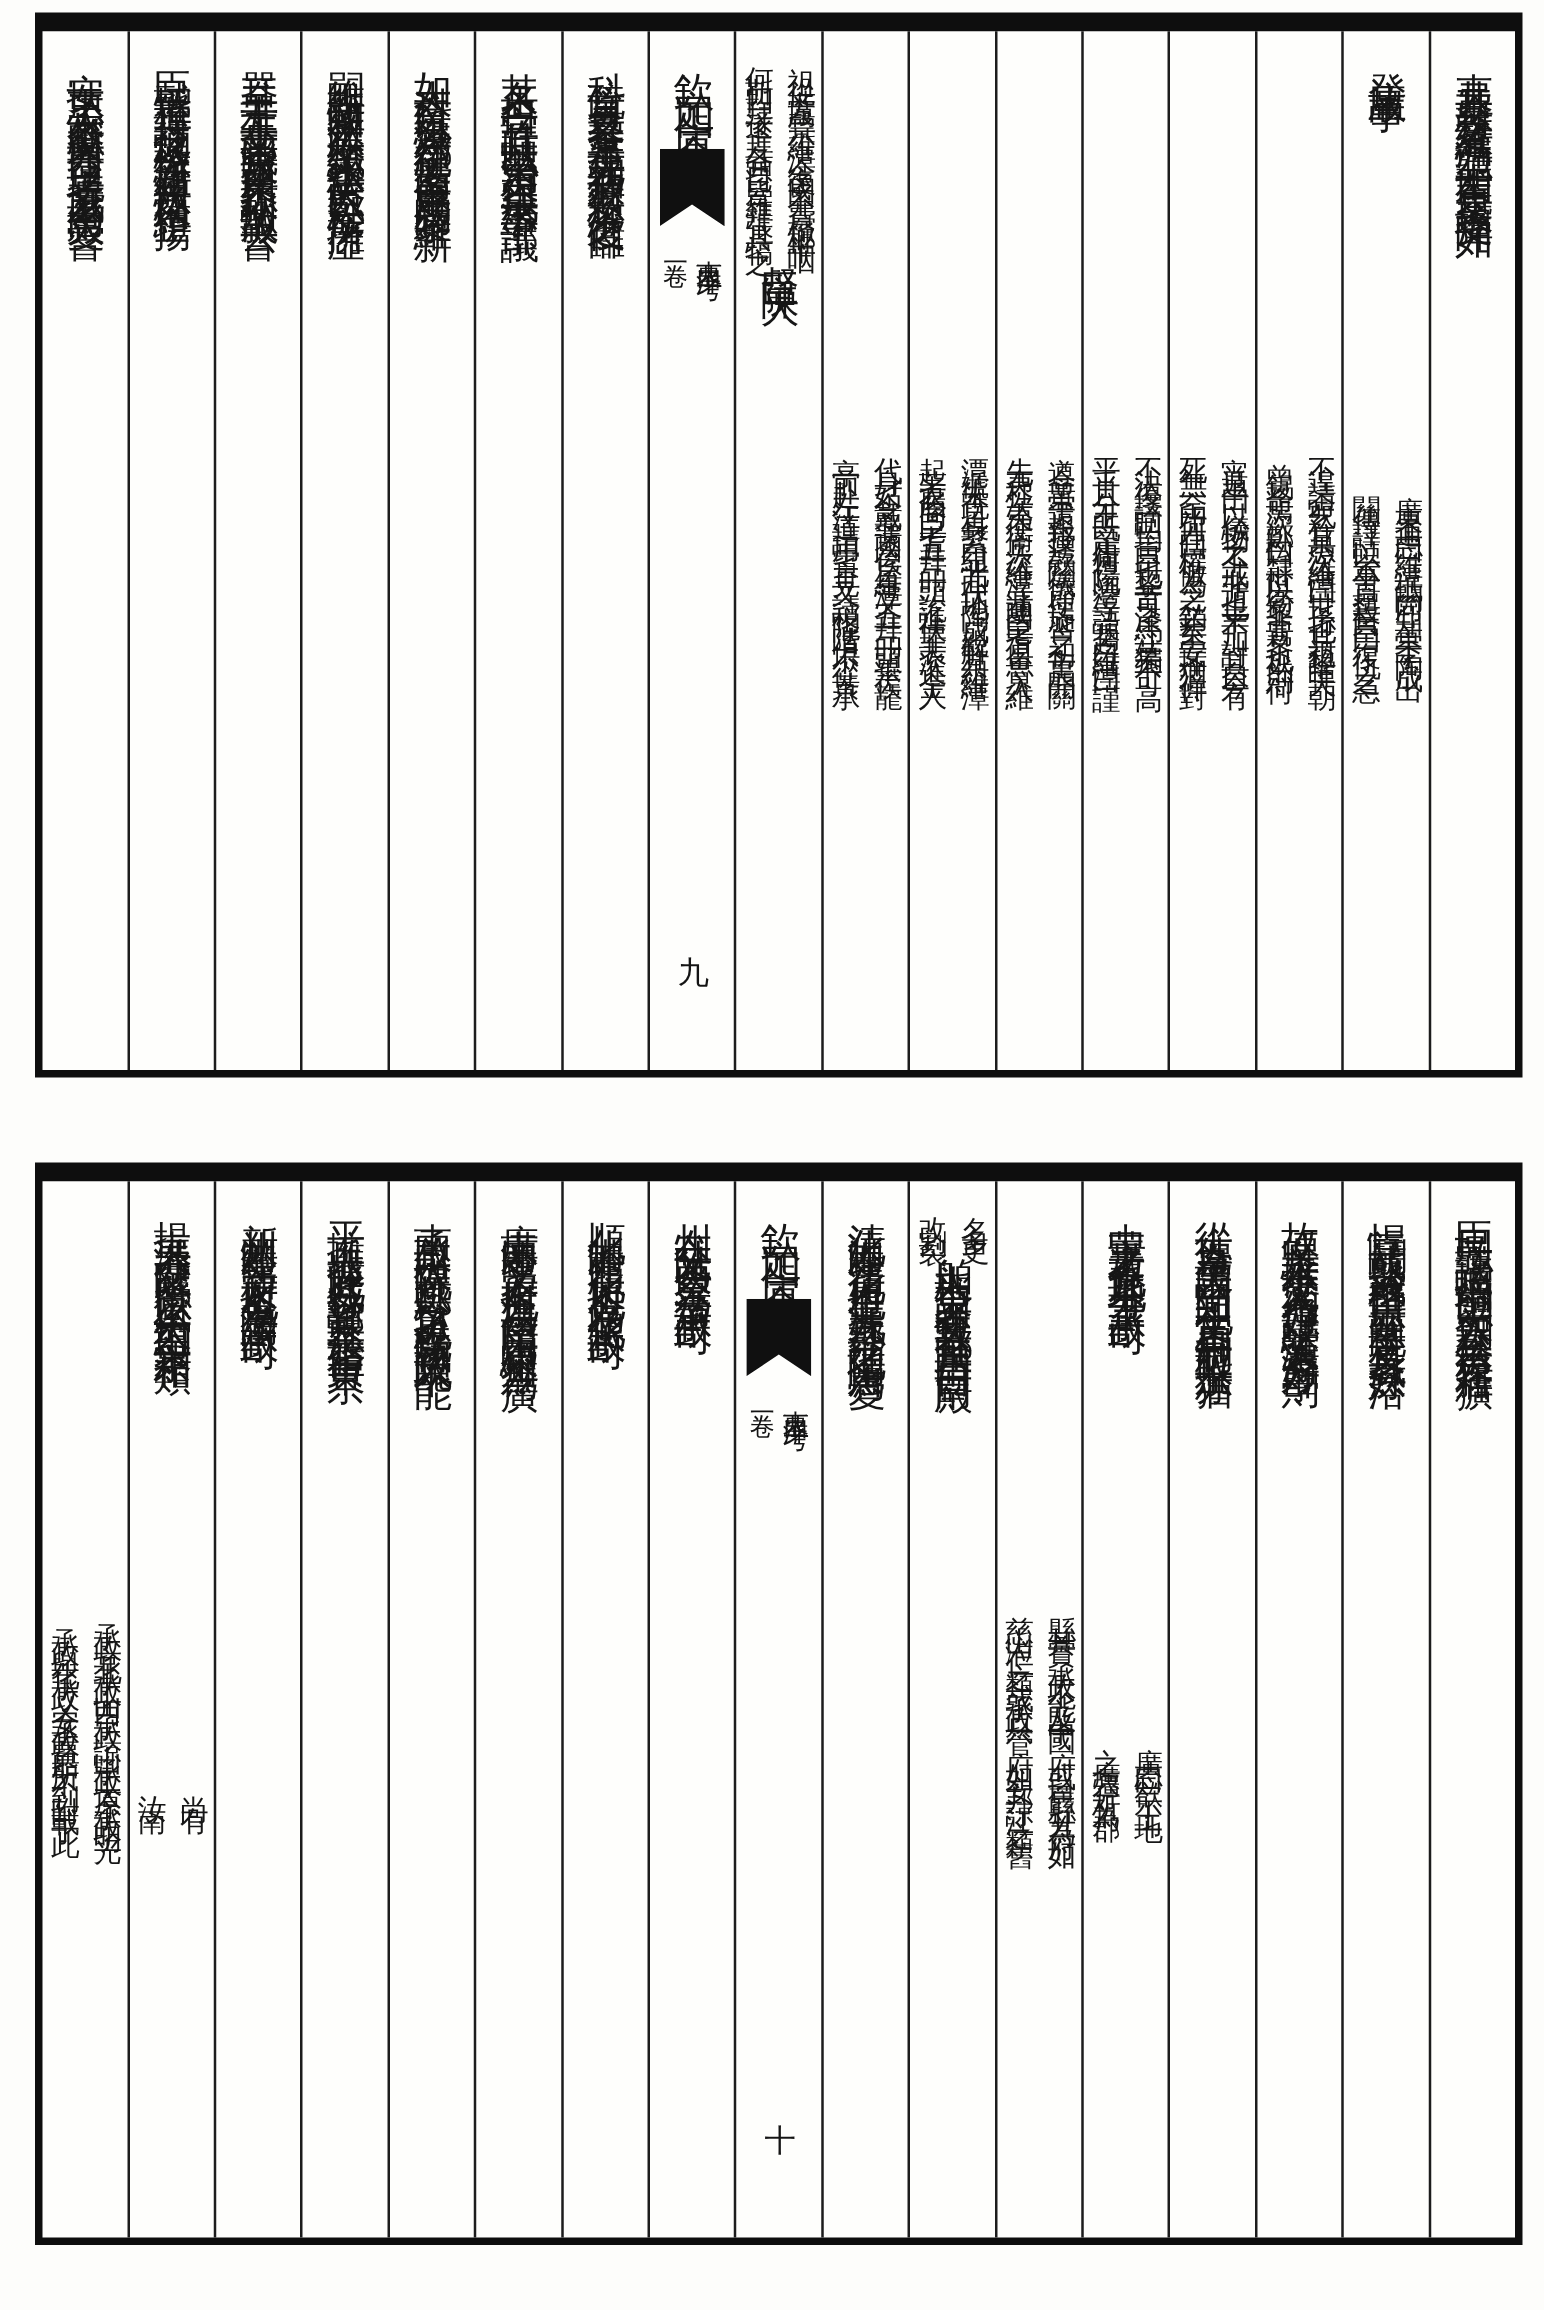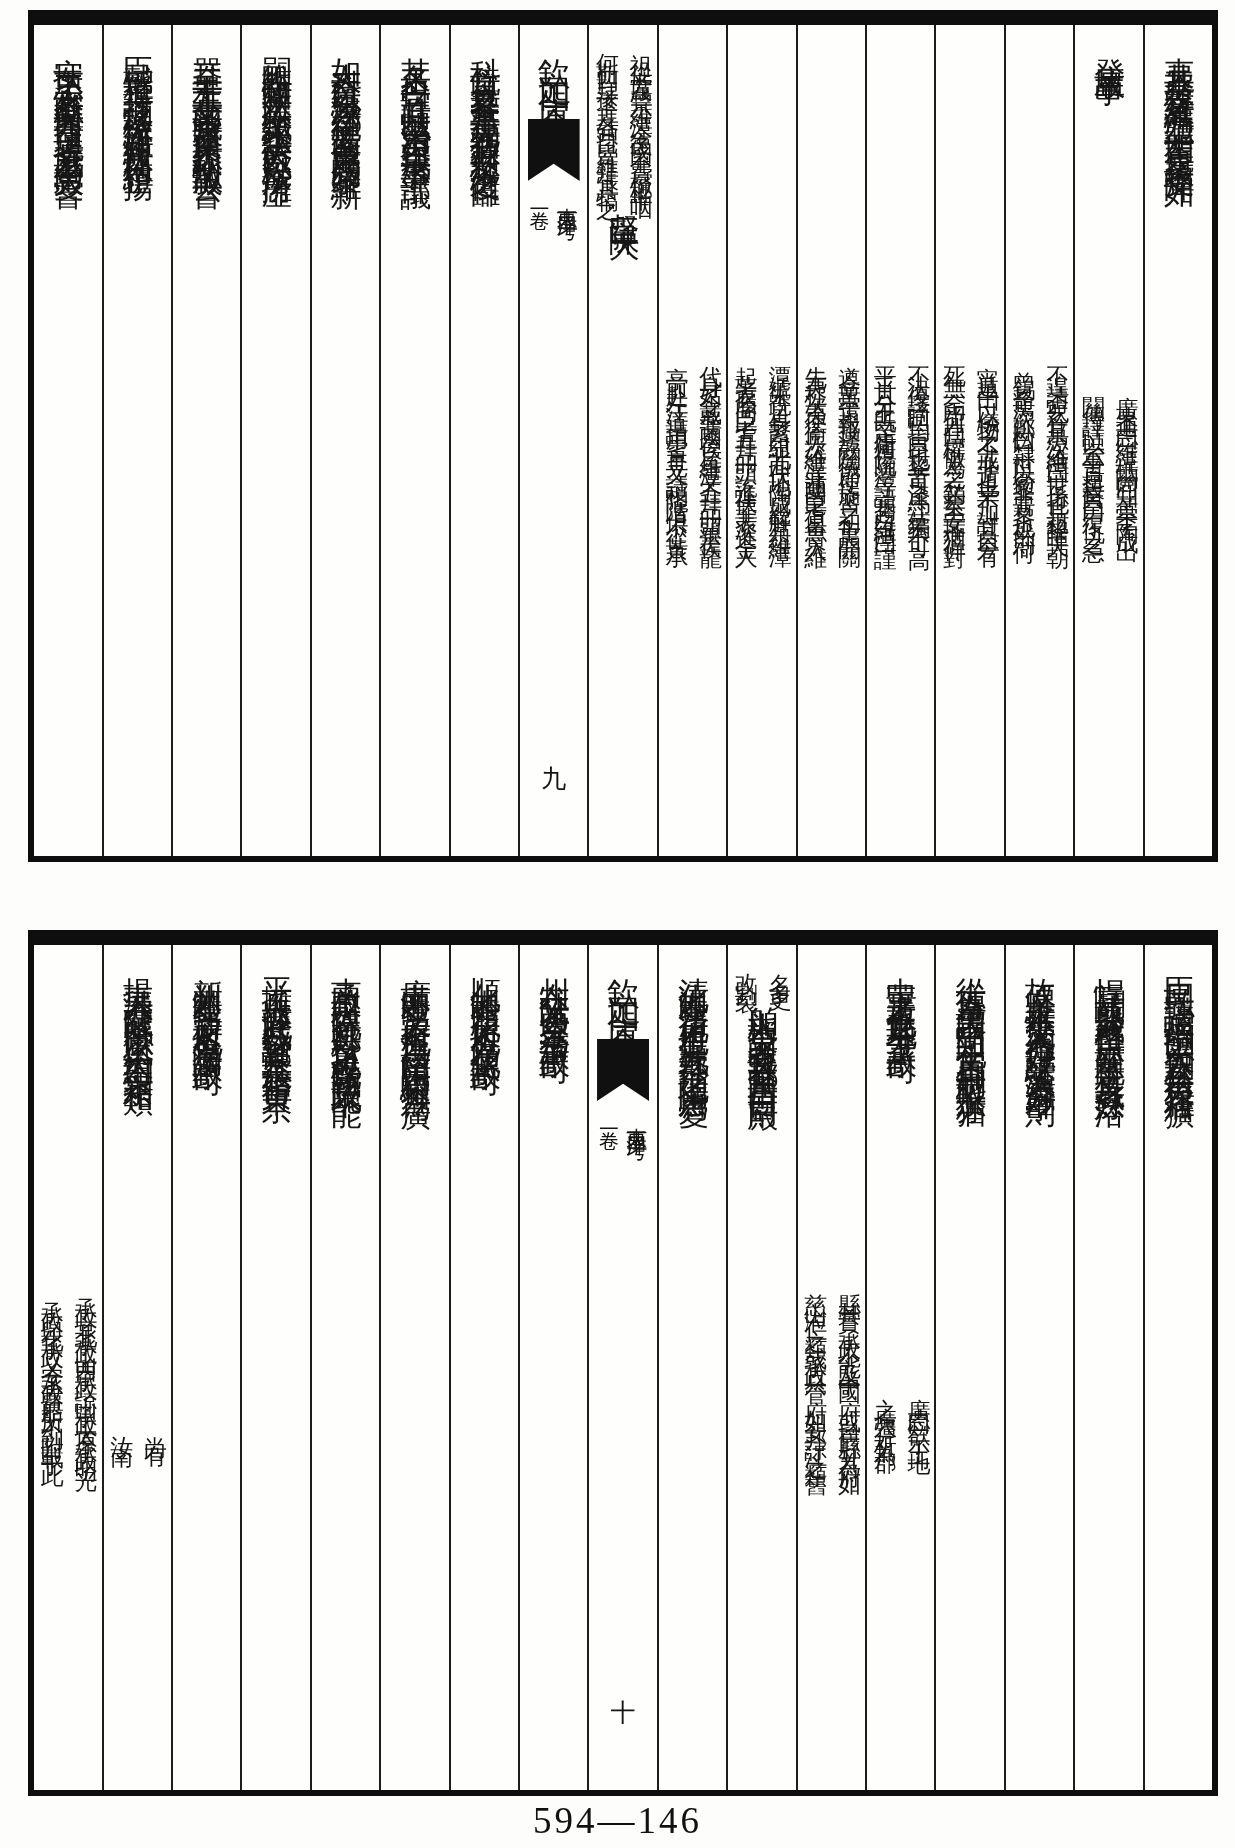--- a/index.html
+++ b/index.html
@@ -254,14 +254,13 @@
           <div class="mini v">汝南</div>
         </div>
       </div>
       <div class="col">
         <div class="seg-annot seg-grow">
           <div class="mini v">承政京北承政山西承政諒山承政太原承政明光</div>
           <div class="mini v">承政與化承政乂安承政賈船所不到附載于此</div>
         </div>
       </div>
     </div>
-  <div class="plate-number">594—146</div>
 </div>
 
 </body></html>

